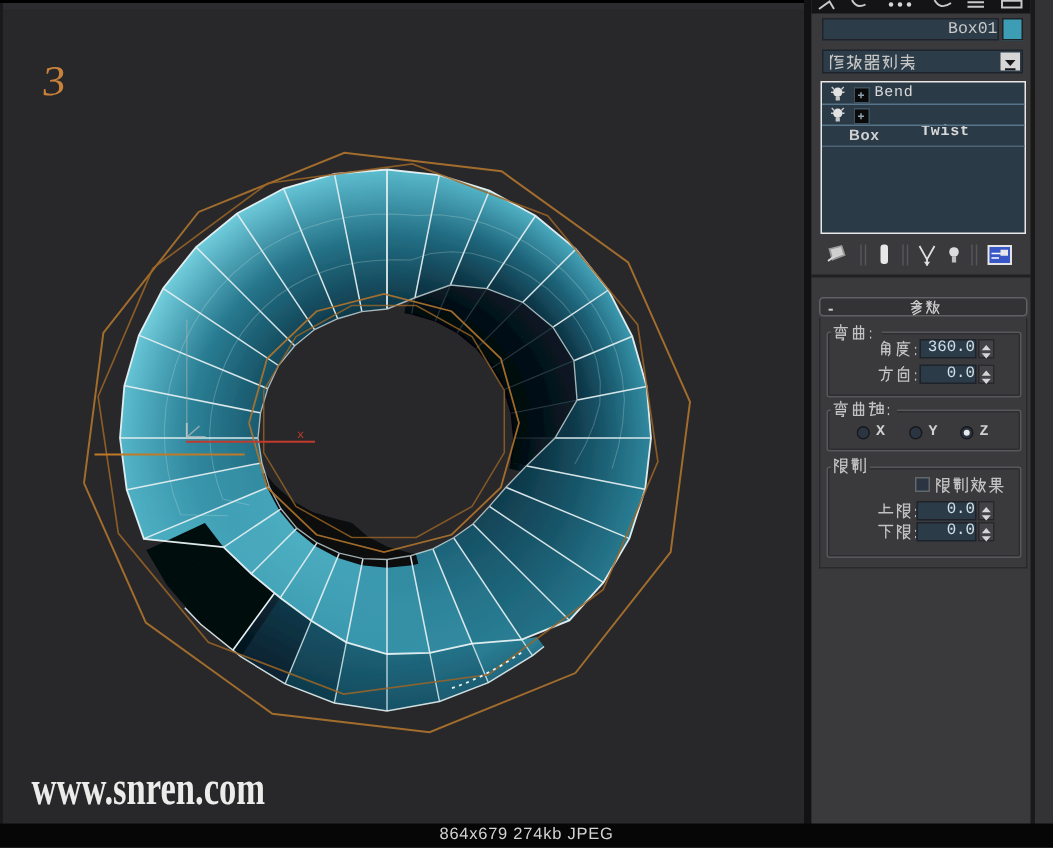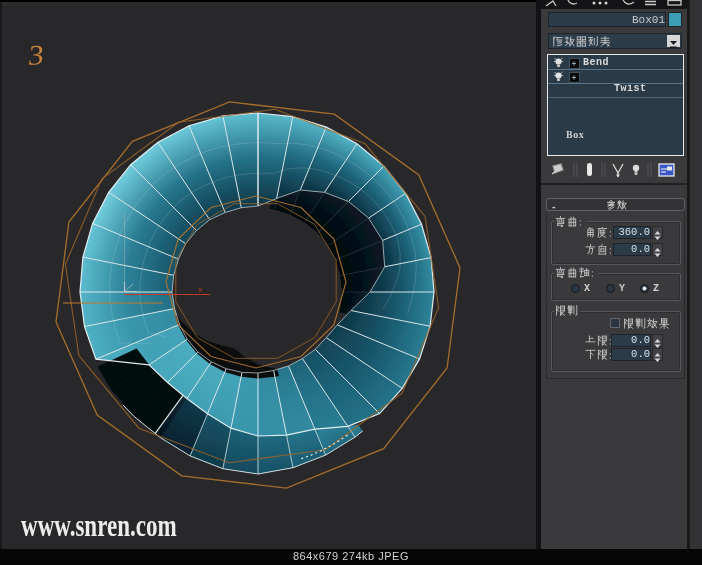--- a/index.html
+++ b/index.html
@@ -469,35 +469,35 @@
       <svg class="abs" style="left:5px;top:2px" width="11" height="12">
         <circle cx="5.5" cy="4.5" r="3.1" fill="#e2e2e2"></circle>
         <rect x="4.1" y="7.6" width="2.8" height="2.4" fill="#c6c6c6"></rect>
         <path d="M1.5,1 l1.6,1.6 M9.5,1 l-1.6,1.6 M1,4.5 h1.6 M10,4.5 h-1.6" stroke="#cccccc" stroke-width="0.9"></path>
       </svg>
       <div class="abs" style="left:21px;top:3px;width:9px;height:9px;background:#0a0a0a;border:1px solid #3f5260;">
         <svg width="9" height="9" style="display:block">
           <path d="M2,4.5 h4 M4,2.5 v4" stroke="#8fa4b2" stroke-width="1"></path>
         </svg>
       </div>
-      <div class="abs" style="left:35px;top:2px;color:#dadada;font-family:'Liberation Mono', monospace;font-size:10px;font-weight:bold;letter-spacing:0.5px;">Bend</div>
+      <div class="abs" style="left:35px;top:2px;color:#dadada;font-family:'Liberation Mono', monospace;font-size:10px;font-weight:normal;letter-spacing:0.5px;">Bend</div>
       <div class="abs" style="left:0;top:14px;width:135px;height:1px;background:#57748a;"></div>
       <svg class="abs" style="left:5px;top:16px" width="11" height="12">
         <circle cx="5.5" cy="4.5" r="3.1" fill="#e2e2e2"></circle>
         <rect x="4.1" y="7.6" width="2.8" height="2.4" fill="#c6c6c6"></rect>
         <path d="M1.5,1 l1.6,1.6 M9.5,1 l-1.6,1.6 M1,4.5 h1.6 M10,4.5 h-1.6" stroke="#cccccc" stroke-width="0.9"></path>
       </svg>
       <div class="abs" style="left:21px;top:17px;width:9px;height:9px;background:#0a0a0a;border:1px solid #3f5260;">
         <svg width="9" height="9" style="display:block">
           <path d="M2,4.5 h4 M4,2.5 v4" stroke="#8fa4b2" stroke-width="1"></path>
         </svg>
       </div>
       <div class="abs" style="left:35px;top:28px;color:#dadada;font-family:'Liberation Mono', monospace;font-size:10px;font-weight:bold;letter-spacing:0.5px;margin-left:31px;">Twist</div>
       <div class="abs" style="left:0;top:28px;width:135px;height:1px;background:#57748a;"></div>
-      <div class="abs" style="left:18px;top:30px;color:#d0d0d0;font-family:Liberation Serif, serif;font-size:10px;font-weight:bold;letter-spacing:0.5px;margin-top:44px;">Box</div>
+      <div class="abs" style="left:18px;top:30px;color:#d0d0d0;font-family:Liberation Sans, sans-serif;font-size:10px;font-weight:bold;letter-spacing:0.5px;">Box</div>
       <div class="abs" style="left:0;top:42px;width:135px;height:1px;background:#4a6375;"></div>
     </div>
     <svg class="abs" style="left:6px;top:160px" width="137" height="21">
       <g stroke="#d9d9d9" stroke-width="1.2" fill="none">
         <path d="M6,6 l8,-2 l2,6 l-8,3 z" fill="#cfcfcf" stroke="#9a9a9a"></path>
         <path d="M5,14 l4,-3"></path>
         <path d="M27,3 v14 M30,3 v14" stroke="#55555a" stroke-width="1"></path>
         <rect x="40" y="3" width="5" height="13" rx="2.2" fill="#e8e8e8" stroke="none"></rect>
         <path d="M55,3 v14 M58,3 v14" stroke="#55555a" stroke-width="1"></path>
         <path d="M66,4 l5,9 l5,-9" stroke="#e0e0e0"></path>

